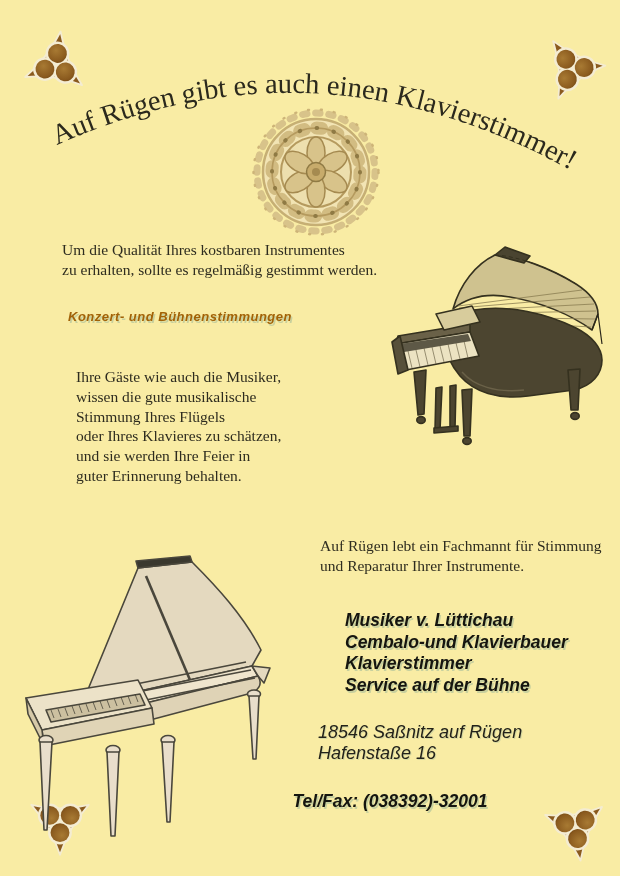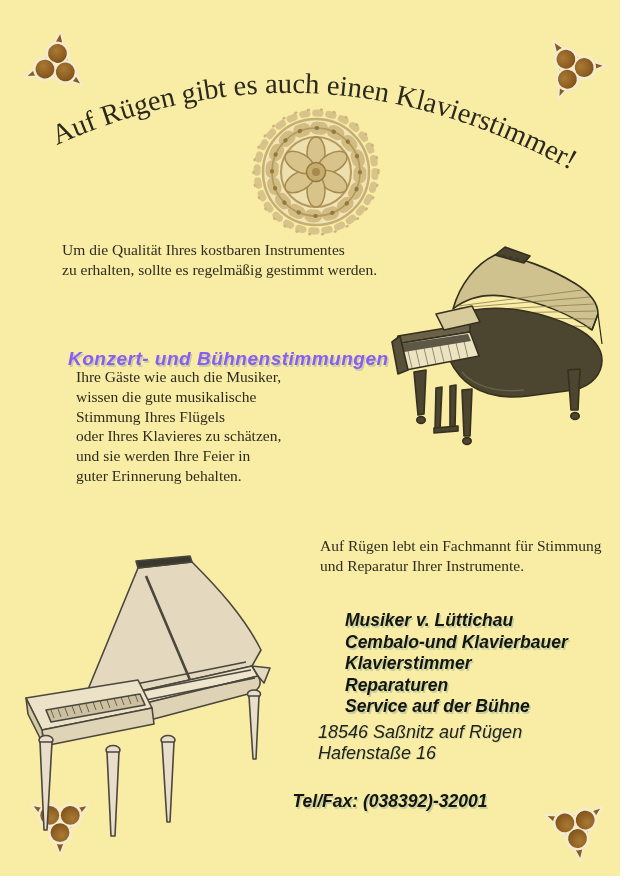--- a/index.html
+++ b/index.html
@@ -6,22 +6,22 @@
   .stage{position:relative;width:630px;height:884px;background:#ffffff;overflow:hidden;
          font-family:"Liberation Serif", serif;}
   .page{position:absolute;left:0;top:0;width:620px;height:876px;background:#F9ECA4;}
   .abs{position:absolute;}
   svg{display:block;}
 
   
   .serif{font-family:"Liberation Serif", serif;color:#2e2c1f;font-size:15.5px;line-height:19.8px;}
   .arc-text{font-family:"Liberation Serif", serif;fill:#2b291d;}
   .heading{font-family:"Liberation Sans", sans-serif;font-style:italic;font-weight:bold;
-           font-size:19px;color:#8b5cf6;letter-spacing:.5px;
-           text-shadow:1.5px 1.5px 0 rgba(140,175,150,.45);margin-top:39px;}
+           font-size:13px;color:#a16207;letter-spacing:.5px;
+           text-shadow:1.5px 1.5px 0 rgba(140,175,150,.45);}
   .contact{font-family:"Liberation Sans", sans-serif;font-style:italic;font-weight:bold;
            font-size:17.5px;line-height:21.5px;color:#15150f;
            text-shadow:1.5px 1.5px 0 rgba(140,175,150,.45);}
   .address{font-family:Liberation Sans, sans-serif;font-style:italic;font-weight:normal;
            font-size:18px;line-height:21px;color:#23221a;text-align:left;
            text-shadow:1px 1px 0 rgba(150,180,155,.35);}
   .telblock{font-family:"Liberation Sans", sans-serif;font-style:italic;font-weight:bold;
             font-size:17.5px;line-height:22px;color:#15150f;text-align:center;
             text-shadow:1.5px 1.5px 0 rgba(140,175,150,.45);}
 </style>
@@ -199,21 +199,20 @@
           <ellipse cx="236" cy="142" rx="6.5" ry="4"></ellipse>
           <path d="M231,144 L241,144 L238,207 L235,207 Z"></path>
         </g>
       </g>
     </svg>
 
     <div class="abs contact" style="left:345px;top:610px">
       <div>Musiker v. Lüttichau</div>
       <div>Cembalo-und Klavierbauer</div>
       <div>Klavierstimmer</div>
-      <div>Reparaturen</div>
       <div>Service auf der Bühne</div>
     </div>
 
     <div class="abs address" style="left:318px;top:722px;width:268px">
       <div>18546 Saßnitz auf Rügen</div>
       <div>Hafenstaße 16</div>
     </div>
 
     <div class="abs telblock" style="left:240px;top:790px;width:300px">
       <div>Tel/Fax: (038392)-32001</div>

